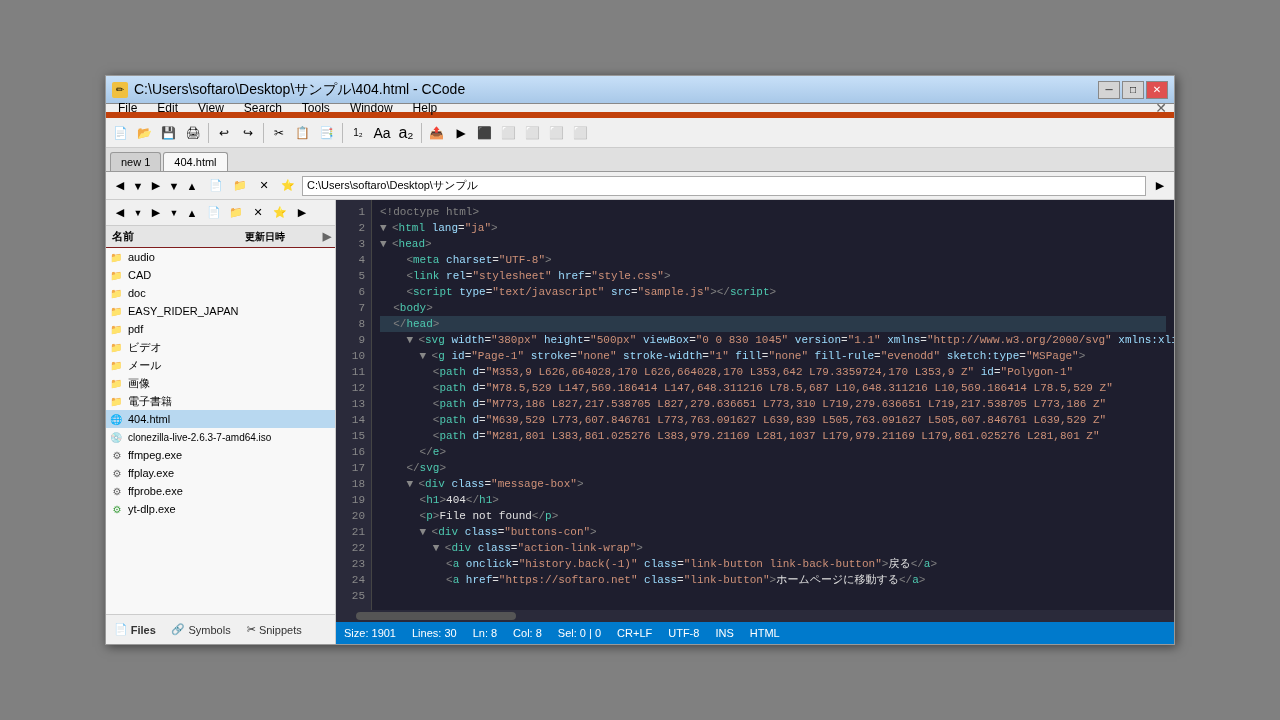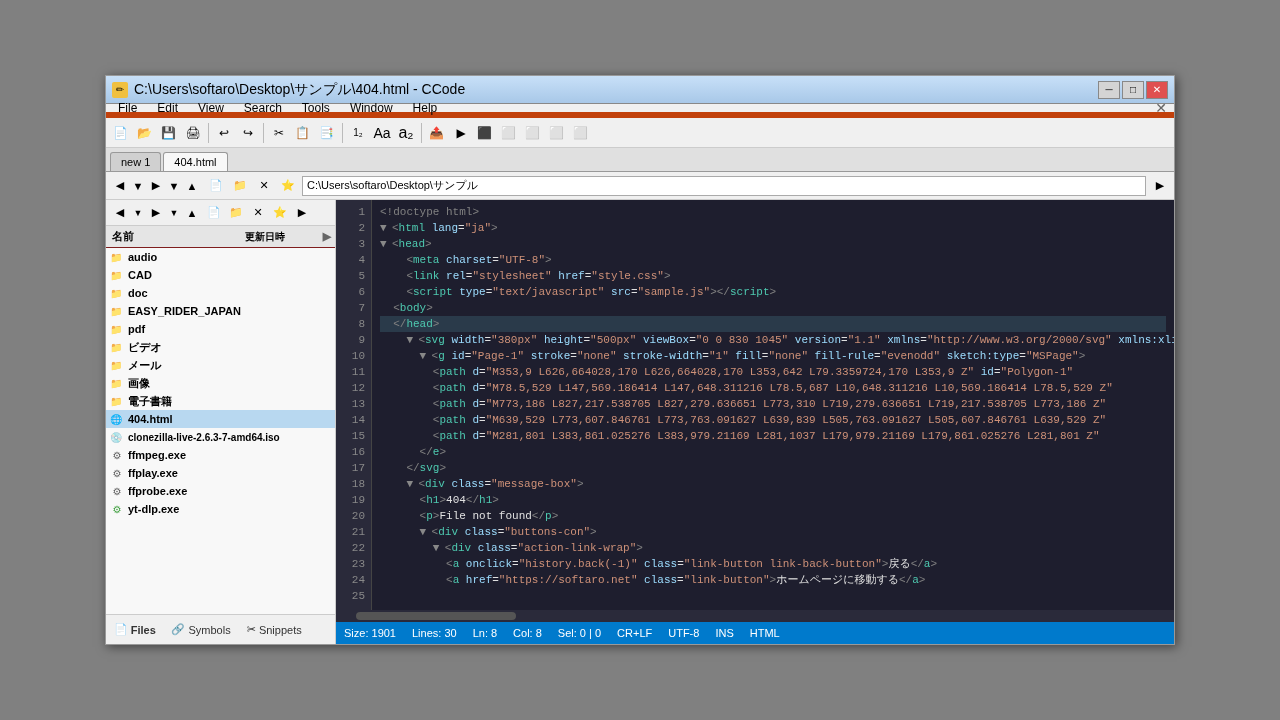--- a/index.html
+++ b/index.html
@@ -233,21 +233,21 @@
     .file-item.selected { background: #b8d8f0; }
     .file-icon {
       width: 14px;
       height: 14px;
       margin-right: 4px;
       display: flex;
       align-items: center;
       justify-content: center;
       font-size: 10px;
     }
-    .file-name { flex: 1; font-size: 11px; font-weight: bold; }
+    .file-name { flex: 1; font-size: 11px; }
     .folder-icon { color: #e8c840; }
     .iso-icon { color: #6080c0; }
     .exe-icon { color: #606060; }
     .browser-icon { color: #e05020; }
     .sidebar-bottom {
       height: 30px;
       background: #f0f0f0;
       border-top: 1px solid #ccc;
       display: flex;
       align-items: center;

